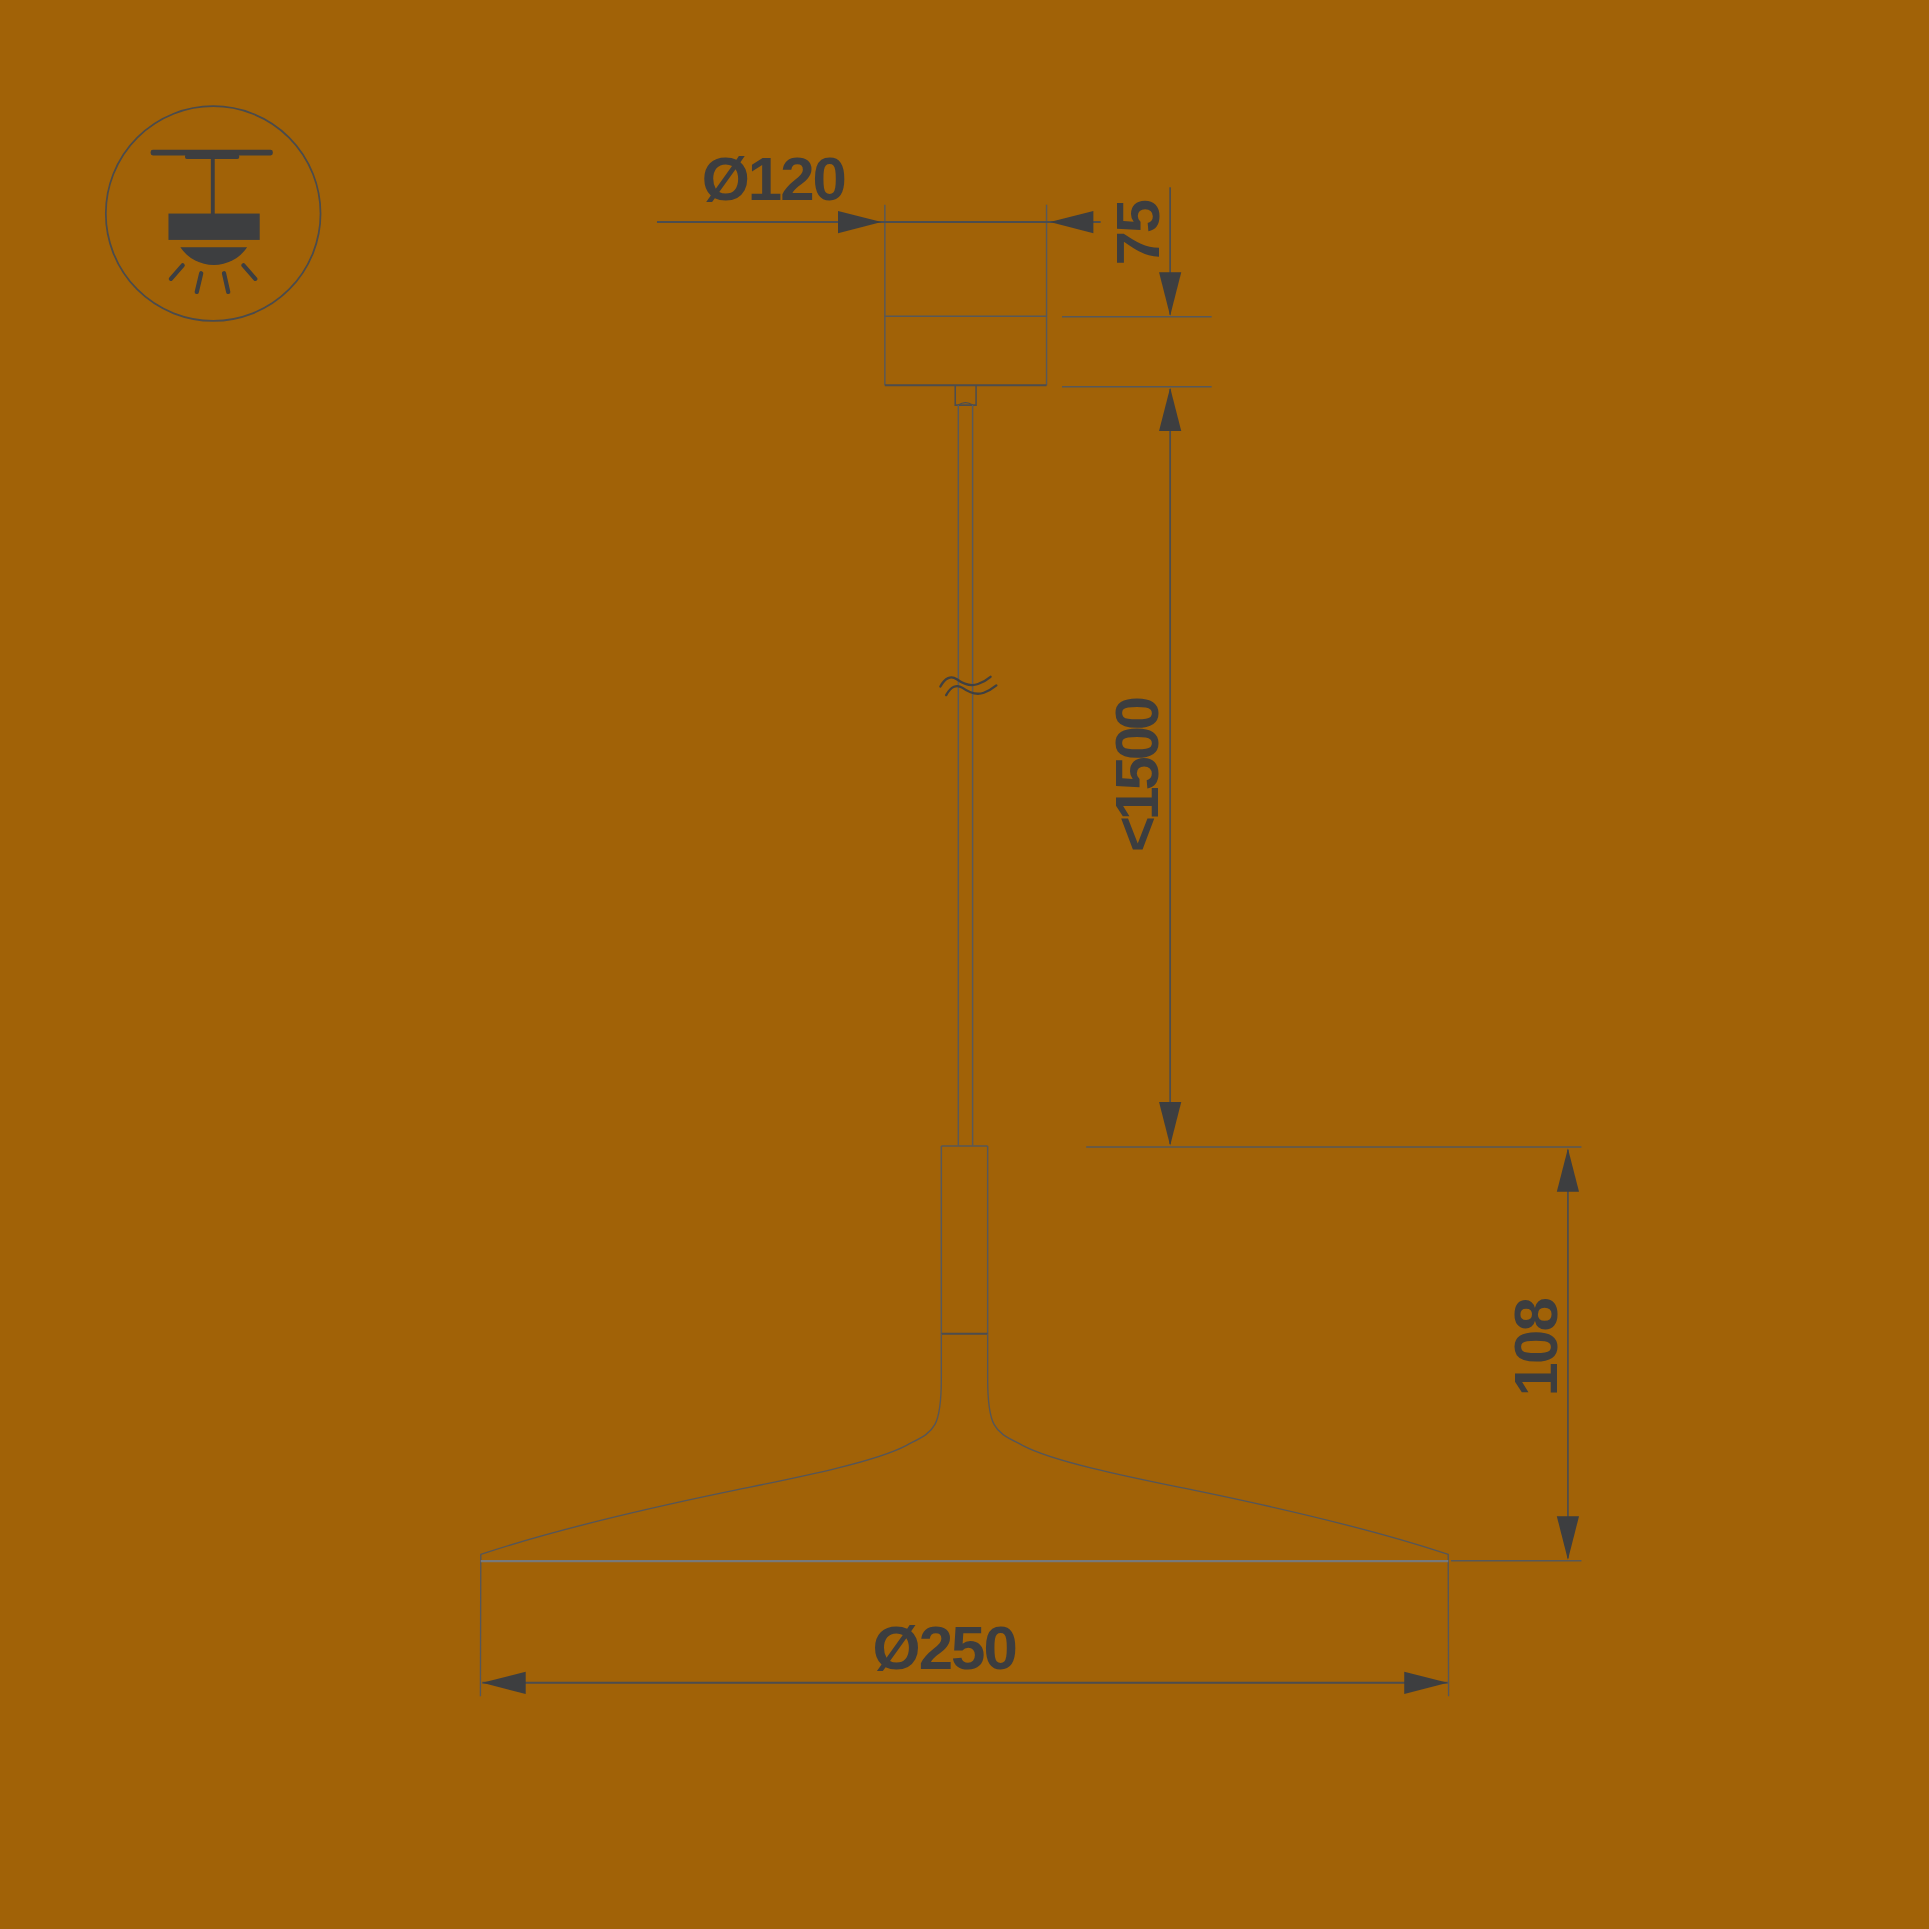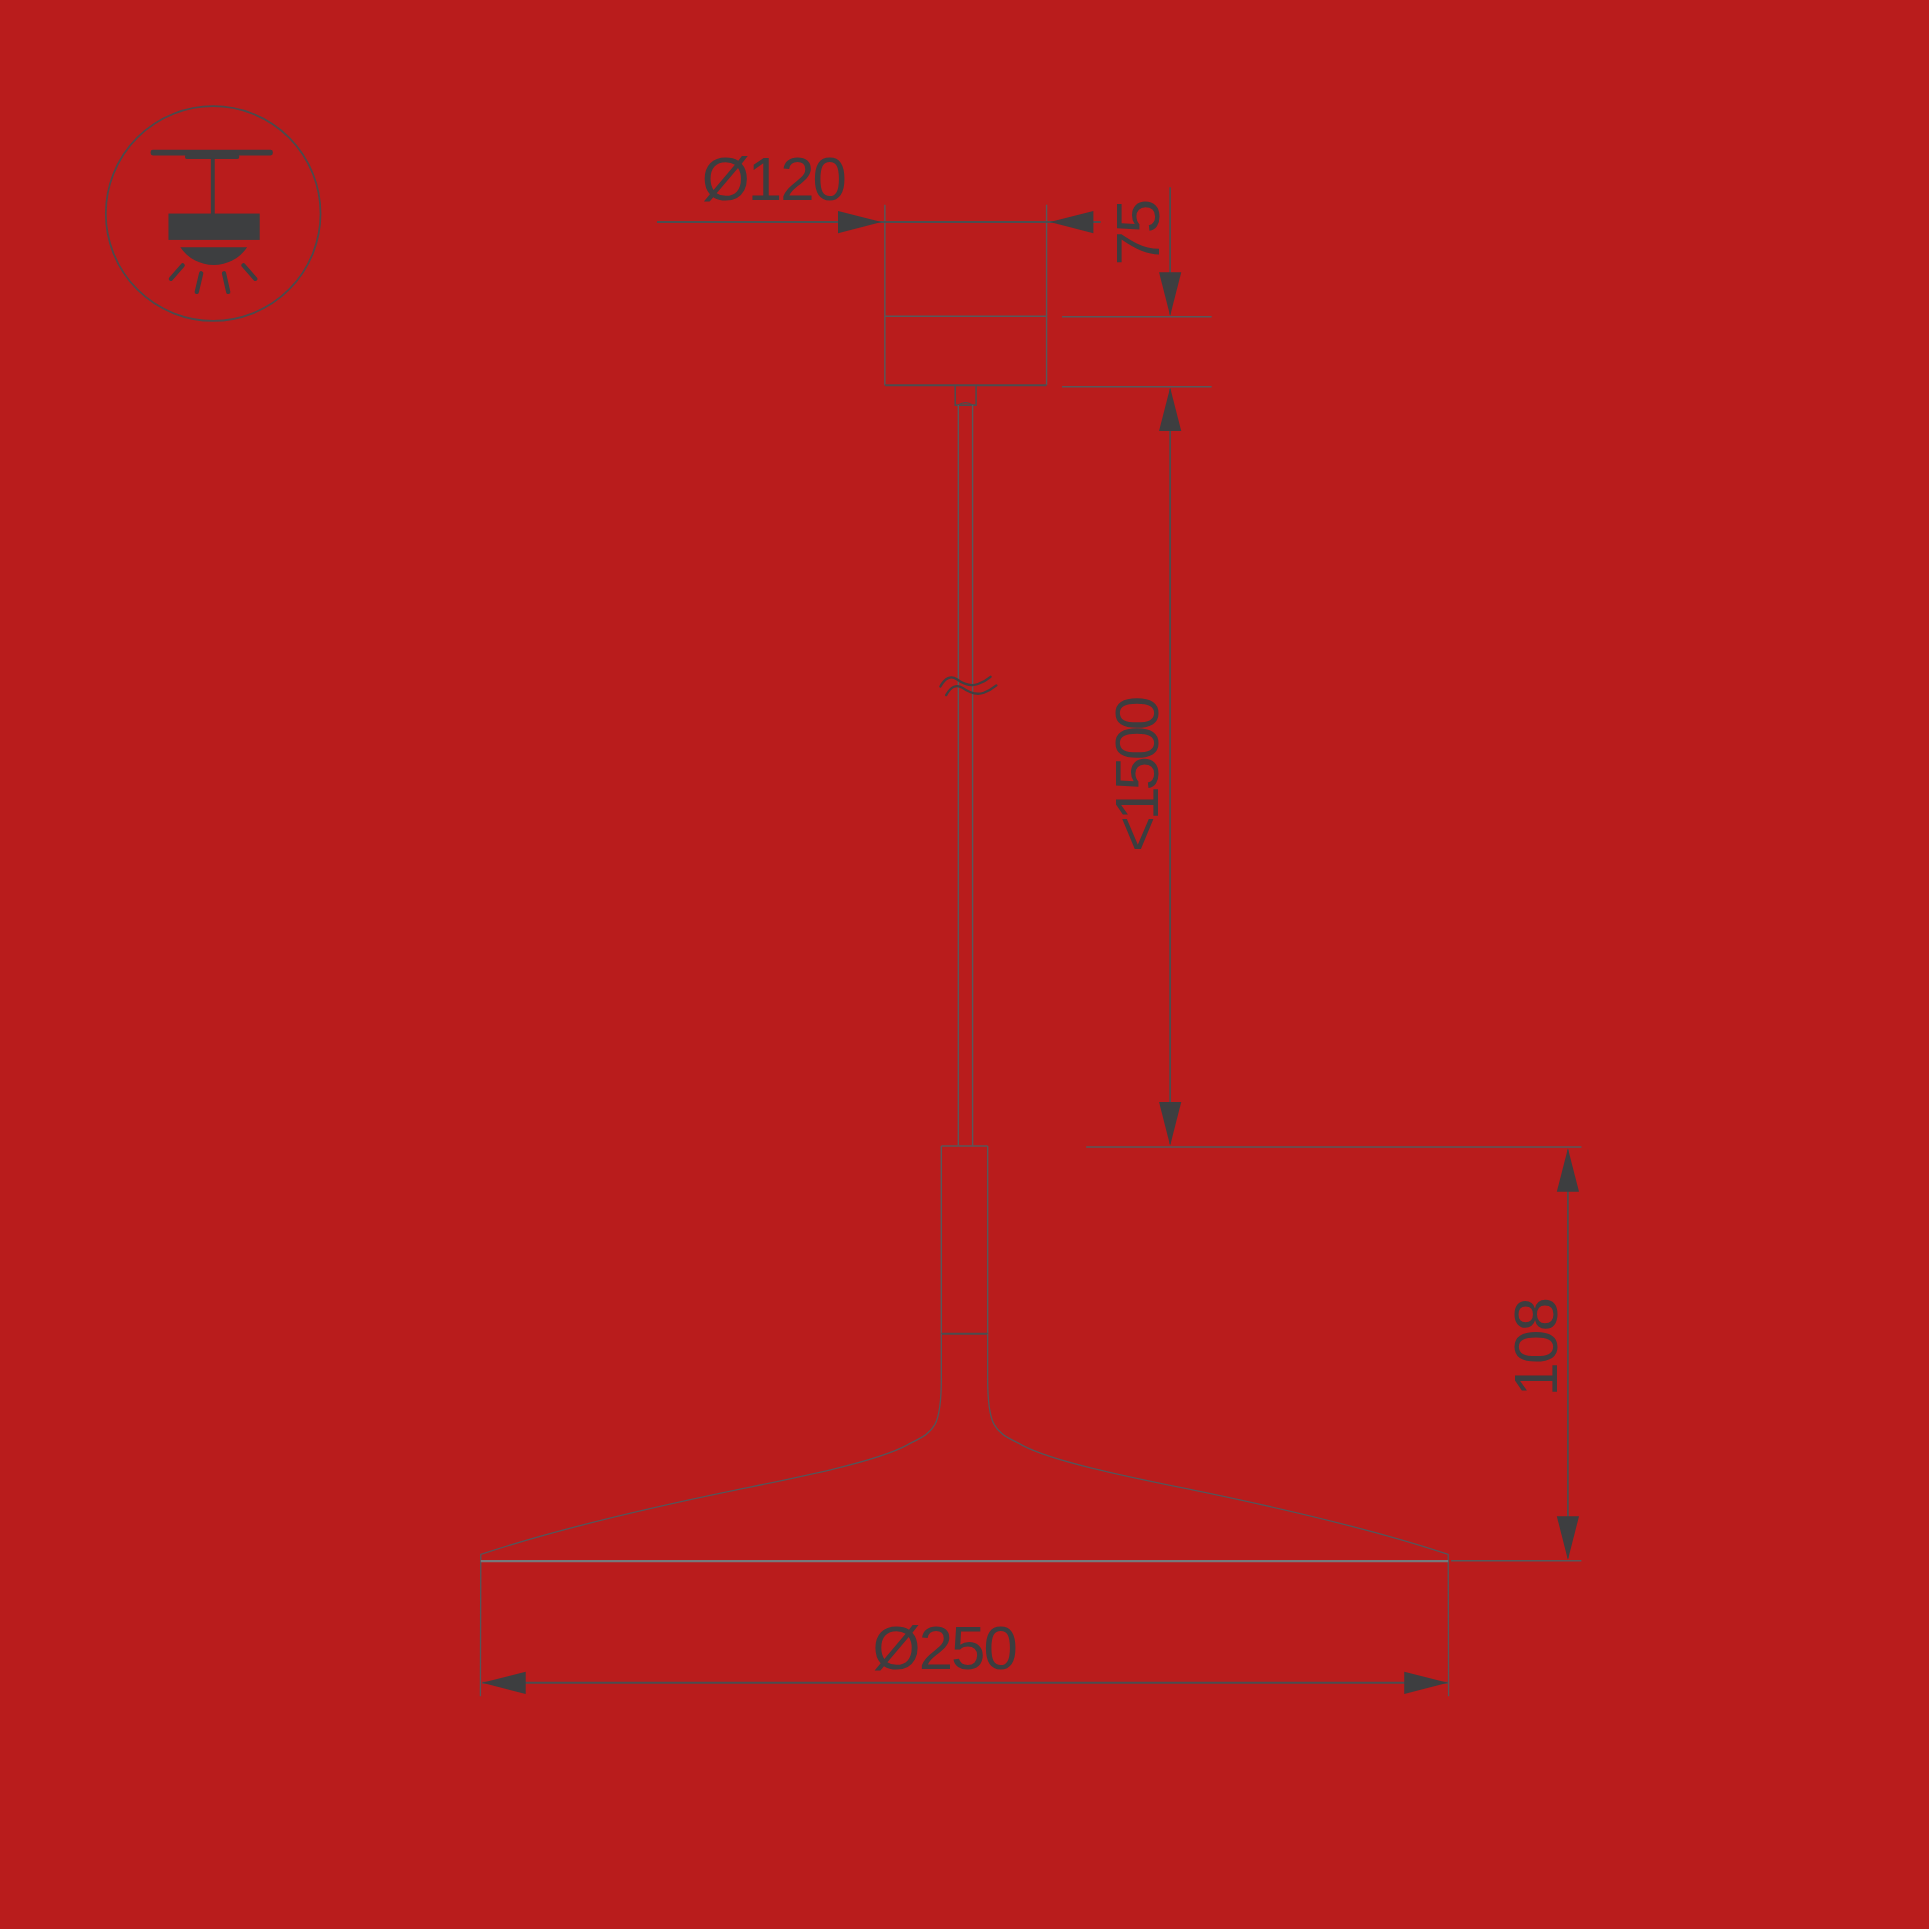--- a/index.html
+++ b/index.html
@@ -1,16 +1,16 @@
 <!DOCTYPE html>
 <html><head>
 <meta charset="utf-8">
 <style>
   html,body{margin:0;padding:0;background:#ffffff;}
-  .page{width:1929px;height:1929px;position:relative;background:#b91c1c;overflow:hidden;}
+  .page{width:1929px;height:1929px;position:relative;background:#a16207;overflow:hidden;font-weight:bold;}
   svg{position:absolute;top:0;left:0;}
   text{font-family:"Liberation Sans",sans-serif;fill:#3c3d3f;}
 </style>
 </head>
 <body>
 <div class="page">
 <svg width="1929" height="1929" viewBox="0 0 1998 1998" fill="none">
 
   <g>
 

